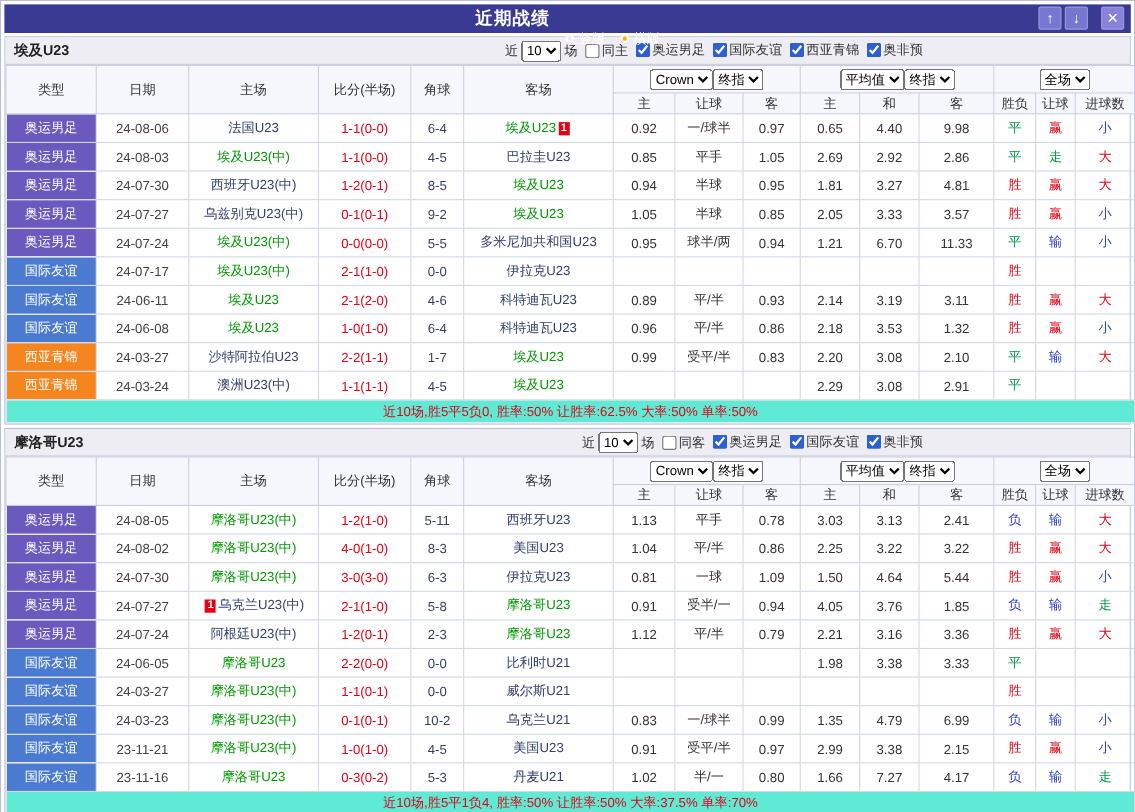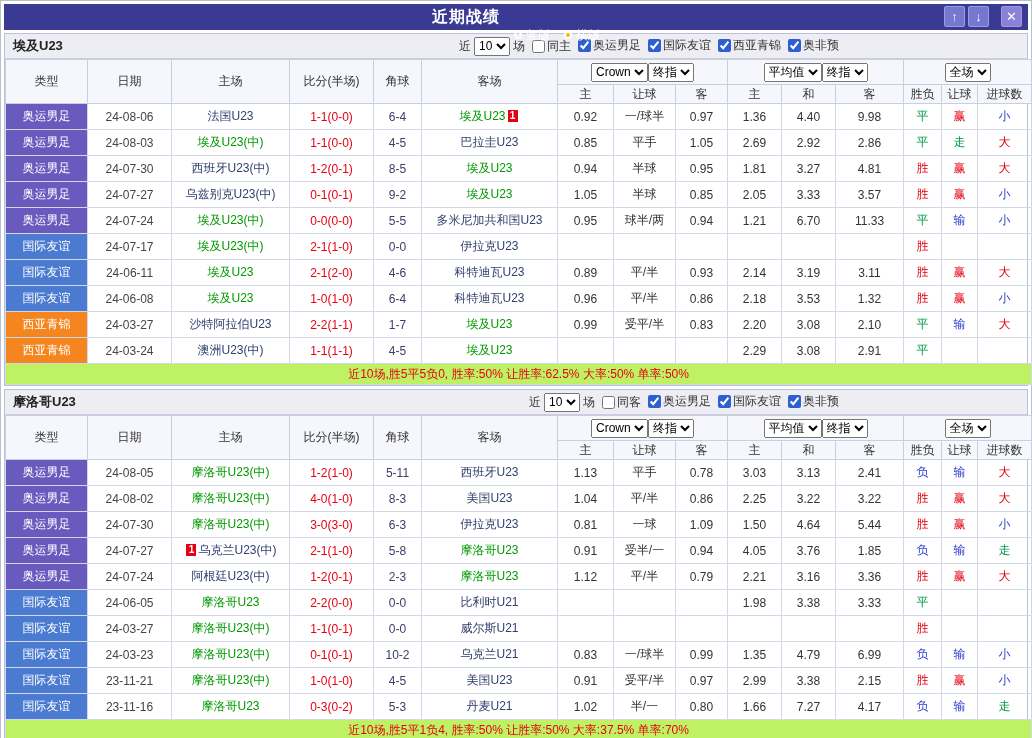--- a/index.html
+++ b/index.html
@@ -19,31 +19,31 @@
 .team-name{font-size:13px;font-weight:bold;color:#222;}
 .filters{margin-left:auto;margin-right:180px;display:flex;align-items:center;font-size:12px;color:#333;white-space:nowrap;}
 .filters select{font-size:12px;height:19px;margin:0 3px;}
 .filters label{display:inline-flex;align-items:center;margin-left:7px;cursor:pointer;}
 .filters input[type=checkbox]{width:13px;height:13px;margin:0 2px 0 0;accent-color:#2d5fd0;}
 table{width:100%;border-collapse:collapse;table-layout:fixed;text-align:center;font-size:12px;}
 th,td{border:1px solid #d2d8e8;padding:0;white-space:nowrap;overflow:hidden;}
 thead th{background:#f6f7fc;font-weight:normal;color:#333;border-color:#c9cfe2;}
 tr.h1 th{height:25px;}
 tr.h2 th{height:19px;font-size:12px;}
-thead select{font-size:12px;height:19px;max-width:72px;}
+thead select{font-size:12px;height:19px;max-width:72px;text-align:center;}
 tbody td{height:26px;color:#333;}
 td.ctype{color:#fff;font-size:12px;}
 td.cdate{color:#444;}
 td.score{color:#e60012;}
 td.corner{color:#3a4166;}
 td.odds{color:#333;}
 .tgreen{color:#009900;}
 .tnavy{color:#32406e;}
 .rc{display:inline-block;background:#e60012;color:#fff;font-size:10px;font-weight:bold;width:10px;height:12px;line-height:12px;margin:0 2px;vertical-align:1px;}
-td.summary{height:21px;color:#e60012;font-size:12px;background:#bef264;}
+td.summary{height:21px;color:#e60012;font-size:12px;background:#5eead4;}
 </style>
 </head>
 <body>
 
 <div class="window">
 
   <div class="titlebar">
     <span class="title">近期战绩</span>
     <span class="radio-wrap">
       <span class="radio"></span>
@@ -138,21 +138,21 @@
           <tr>
             <td class="ctype" style="background:#6a5abe">奥运男足</td>
             <td class="cdate">24-08-06</td>
             <td><span class="tnavy">法国U23</span></td>
             <td class="score">1-1(0-0)</td>
             <td class="corner">6-4</td>
             <td><span class="tgreen">埃及U23</span><span class="rc">1</span></td>
             <td class="odds">0.92</td>
             <td class="odds">一/球半</td>
             <td class="odds">0.97</td>
-            <td class="odds">1.36</td>
+            <td class="odds">0.65</td>
             <td class="odds">4.40</td>
             <td class="odds">9.98</td>
             <td><span style="color:#009944">平</span></td>
             <td><span style="color:#e60012">赢</span></td>
             <td><span style="color:#2a3cd0">小</span></td>
           </tr>
           <tr>
             <td class="ctype" style="background:#6a5abe">奥运男足</td>
             <td class="cdate">24-08-03</td>
             <td><span class="tgreen">埃及U23(中)</span></td>

